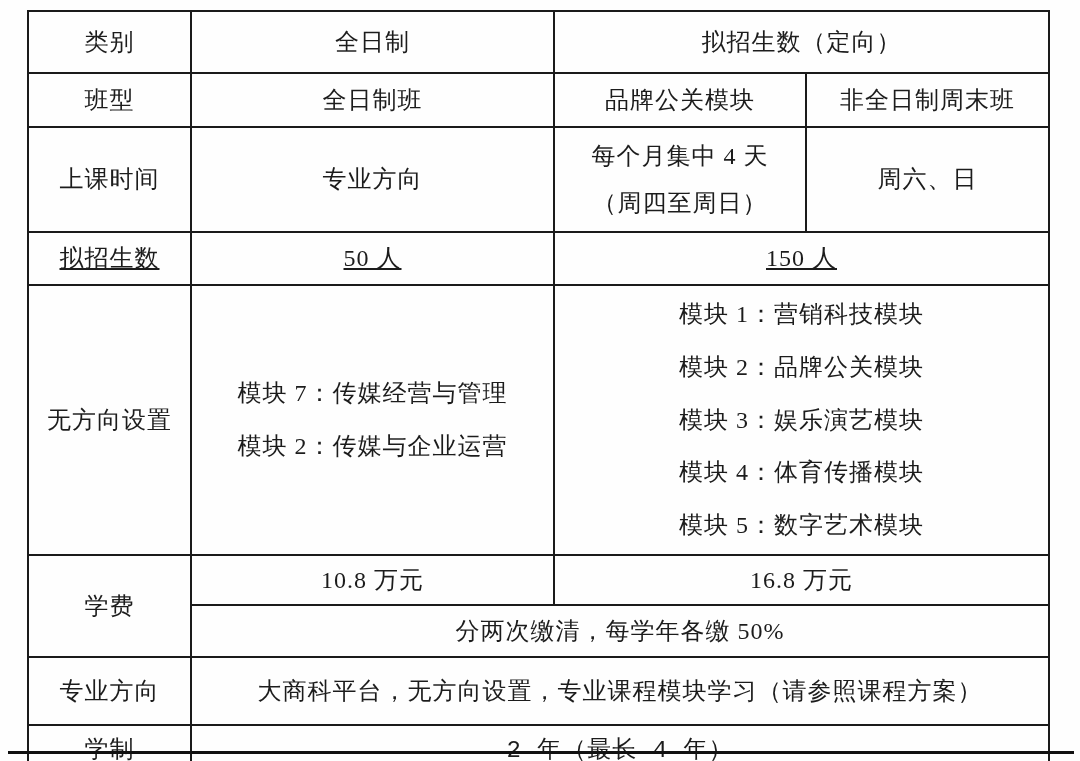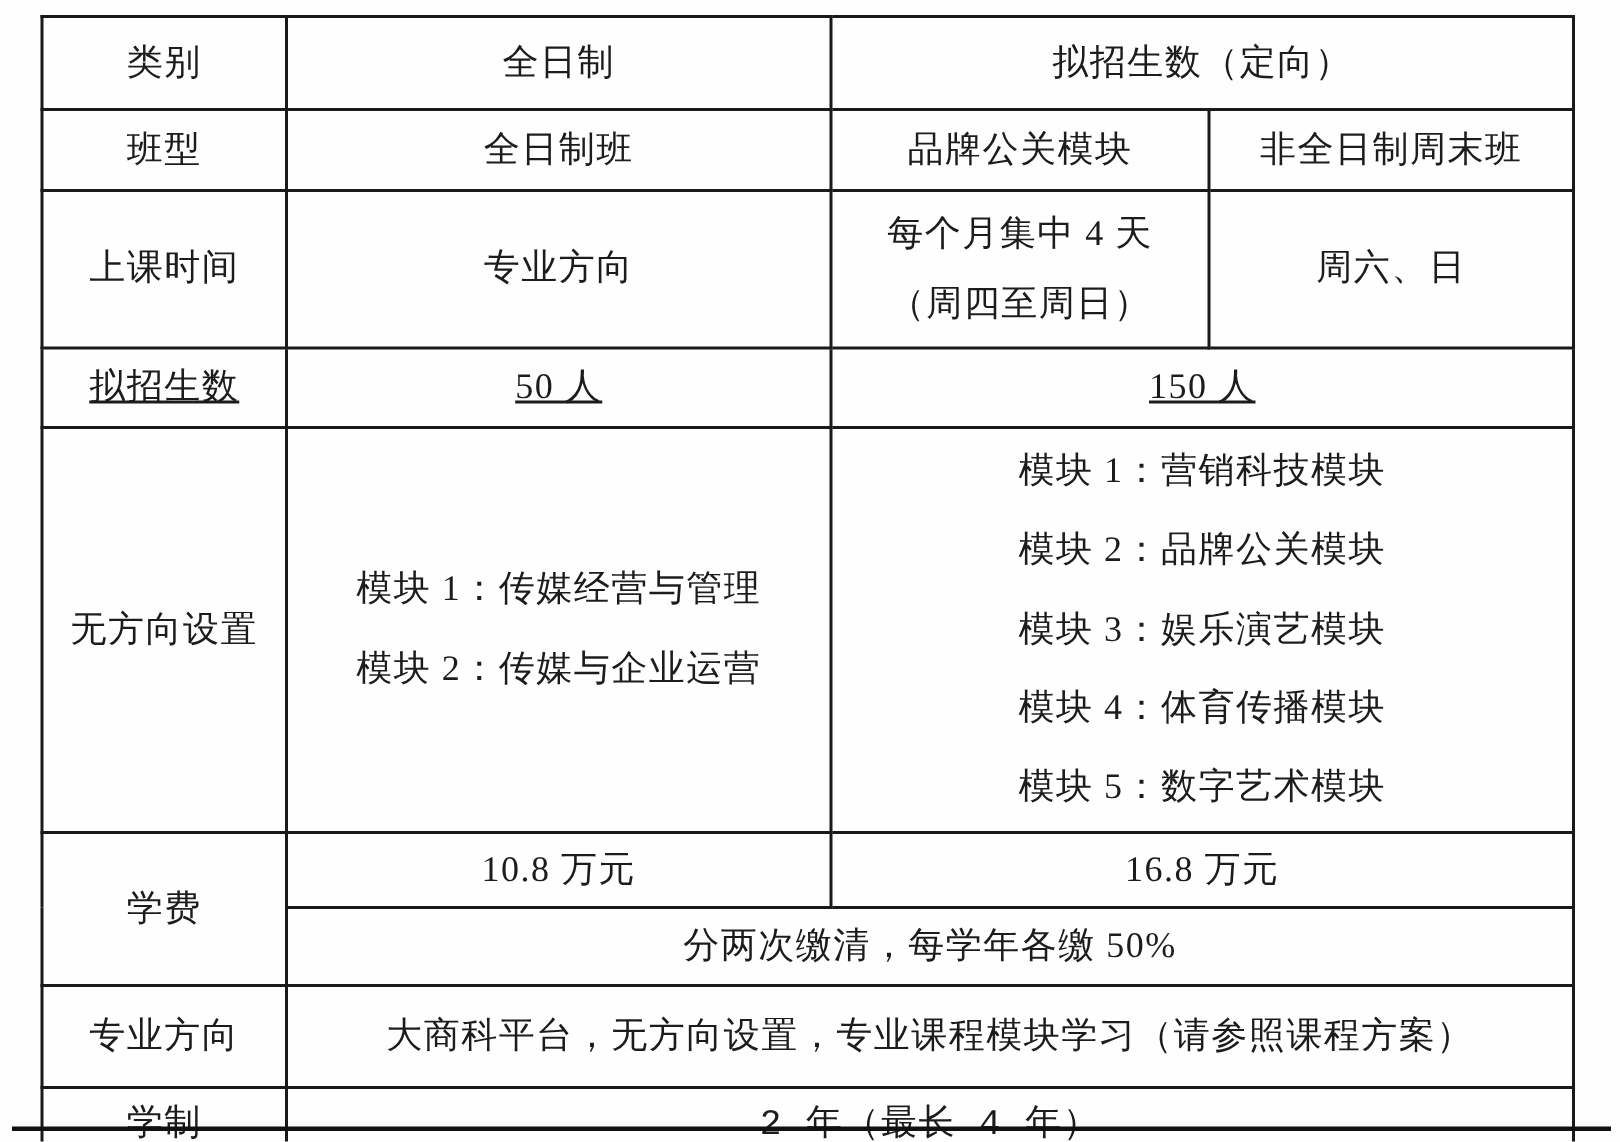--- a/index.html
+++ b/index.html
@@ -104,21 +104,21 @@
       <tr class="r4">
         <td>拟招生数</td>
         <td>50 人</td>
         <td colspan="2">150 人</td>
       </tr>
 
       <tr class="r5">
         <td>无方向设置</td>
         <td>
           <div class="module-block">
-            <div>模块 1：传媒经营与管理</div>
+            <div>模块 7：传媒经营与管理</div>
             <div>模块 2：传媒与企业运营</div>
           </div>
         </td>
         <td colspan="2">
           <div class="module-block">
             <div>模块 1：营销科技模块</div>
             <div>模块 2：品牌公关模块</div>
             <div>模块 3：娱乐演艺模块</div>
             <div>模块 4：体育传播模块</div>
             <div>模块 5：数字艺术模块</div>

